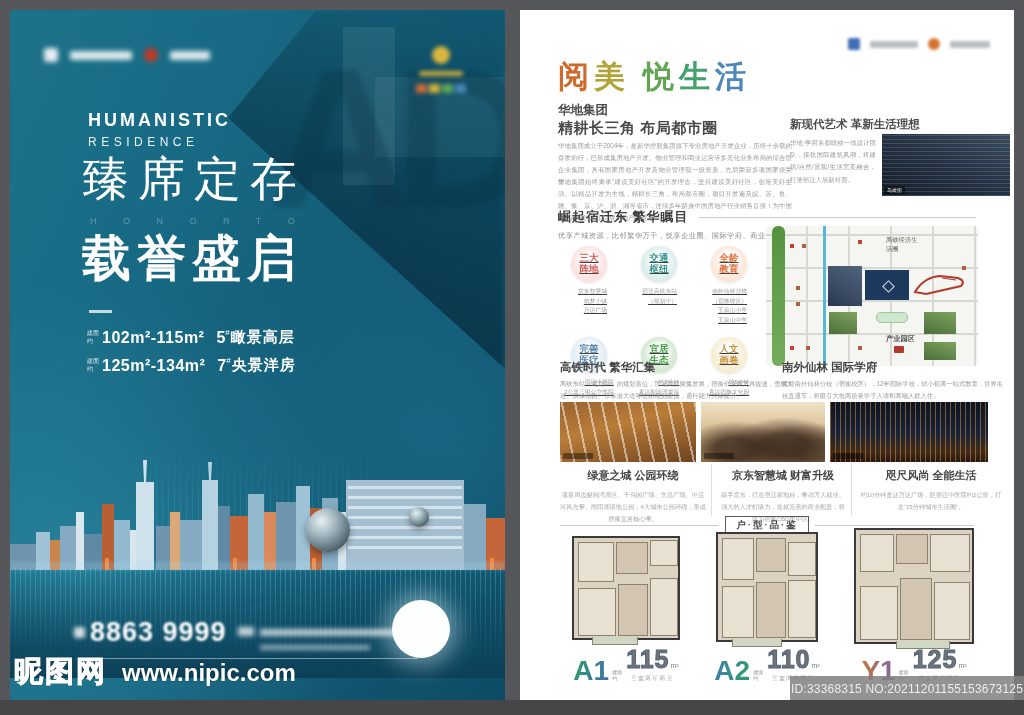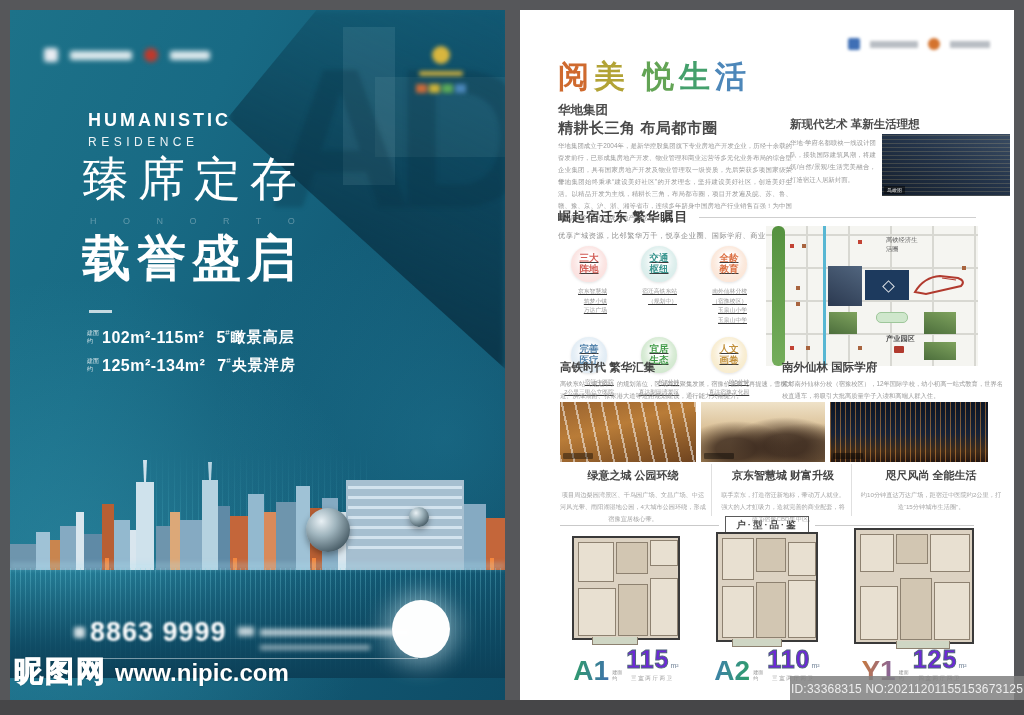--- a/index.html
+++ b/index.html
@@ -71,21 +71,21 @@
 
   .phone-row{position:absolute;left:64px;top:607px;display:flex;align-items:center;color:#fff;}
   .phone-ico{width:11px;height:11px;background:rgba(255,255,255,.8);border-radius:2px;margin-right:5px;filter:blur(2px);}
   .phone-num{font-size:27px;font-weight:800;letter-spacing:1px;filter:blur(1px);}
   .addr-blur{position:absolute;left:228px;top:612px;filter:blur(2.5px);}
   .addr-blur .b1{width:16px;height:9px;background:rgba(255,255,255,.75);display:inline-block;margin-right:6px;}
   .addr-blur .b2{width:150px;height:7px;background:rgba(255,255,255,.7);display:inline-block;}
   .addr-blur .b3{width:110px;height:5px;background:rgba(255,255,255,.55);margin:5px 0 0 22px;}
   .phone-line{position:absolute;left:78px;top:648px;width:330px;height:1px;background:rgba(255,255,255,.45);}
 
-  .nipic-watermark{position:absolute;left:4px;top:642px;color:#fff;display:flex;align-items:baseline;gap:8px;
+  .nipic-watermark{position:absolute;left:4px;top:642px;color:#fff;display:flex;align-items:baseline;gap:15px;
     text-shadow:0 0 2px rgba(0,0,0,.35);}
   .nipic-site{font-size:29px;font-weight:900;letter-spacing:2px;-webkit-text-stroke:1px #fff;}
   .nipic-url{font-size:24px;font-weight:700;}
 
   
   .flyer{position:absolute;left:520px;top:10px;width:494px;height:690px;background:#ffffff;overflow:hidden;color:#3d3d3d;}
   .flyer-logos{position:absolute;left:328px;top:28px;display:flex;align-items:center;gap:10px;filter:blur(1.8px);}
   .flogo-mark{width:12px;height:12px;border-radius:2px;background:#3f6fb5;}
   .flogo-mark.orange{background:#d4732e;border-radius:50%;}
   .flogo-bar{width:48px;height:7px;background:#b9bec4;border-radius:1px;}
@@ -183,21 +183,21 @@
   .fp2{left:334px;top:518px;width:120px;height:116px;}
 
   .plan-label{position:absolute;top:638px;display:flex;align-items:flex-end;justify-content:center;}
   .pl0{left:40px;width:132px;} .pl1{left:186px;width:122px;} .pl2{left:324px;width:140px;}
   .pn{font-size:28px;font-weight:800;line-height:.9;}
   @supports ((-webkit-background-clip:text) or (background-clip:text)){
     .pn{-webkit-background-clip:text;background-clip:text;-webkit-text-fill-color:transparent;}
   }
   .pp{font-size:5px;width:11px;line-height:1.25;color:#8f8f8f;margin:0 3px 2px;}
   .pa-wrap{text-align:center;}
-  .pa{font-size:25px;font-weight:700;line-height:.9;color:#6d28d9;-webkit-text-stroke:1px #51647c;letter-spacing:1px;}
+  .pa{font-size:25px;font-weight:700;line-height:.9;color:#737373;-webkit-text-stroke:1px #51647c;letter-spacing:1px;}
   .pu{font-size:7px;color:#6d7f94;margin-left:1px;}
   .pd{font-size:5.6px;color:#9a9a9a;letter-spacing:1.5px;margin-top:3px;}
 
   .id-badge{position:absolute;left:790px;top:676px;width:234px;height:26px;background:rgba(128,128,128,.85);
     display:flex;align-items:center;justify-content:center;font-size:12px;color:#ededed;letter-spacing:.2px;}
 </style>
 </head>
 <body>
 
 <div class="canvas">

